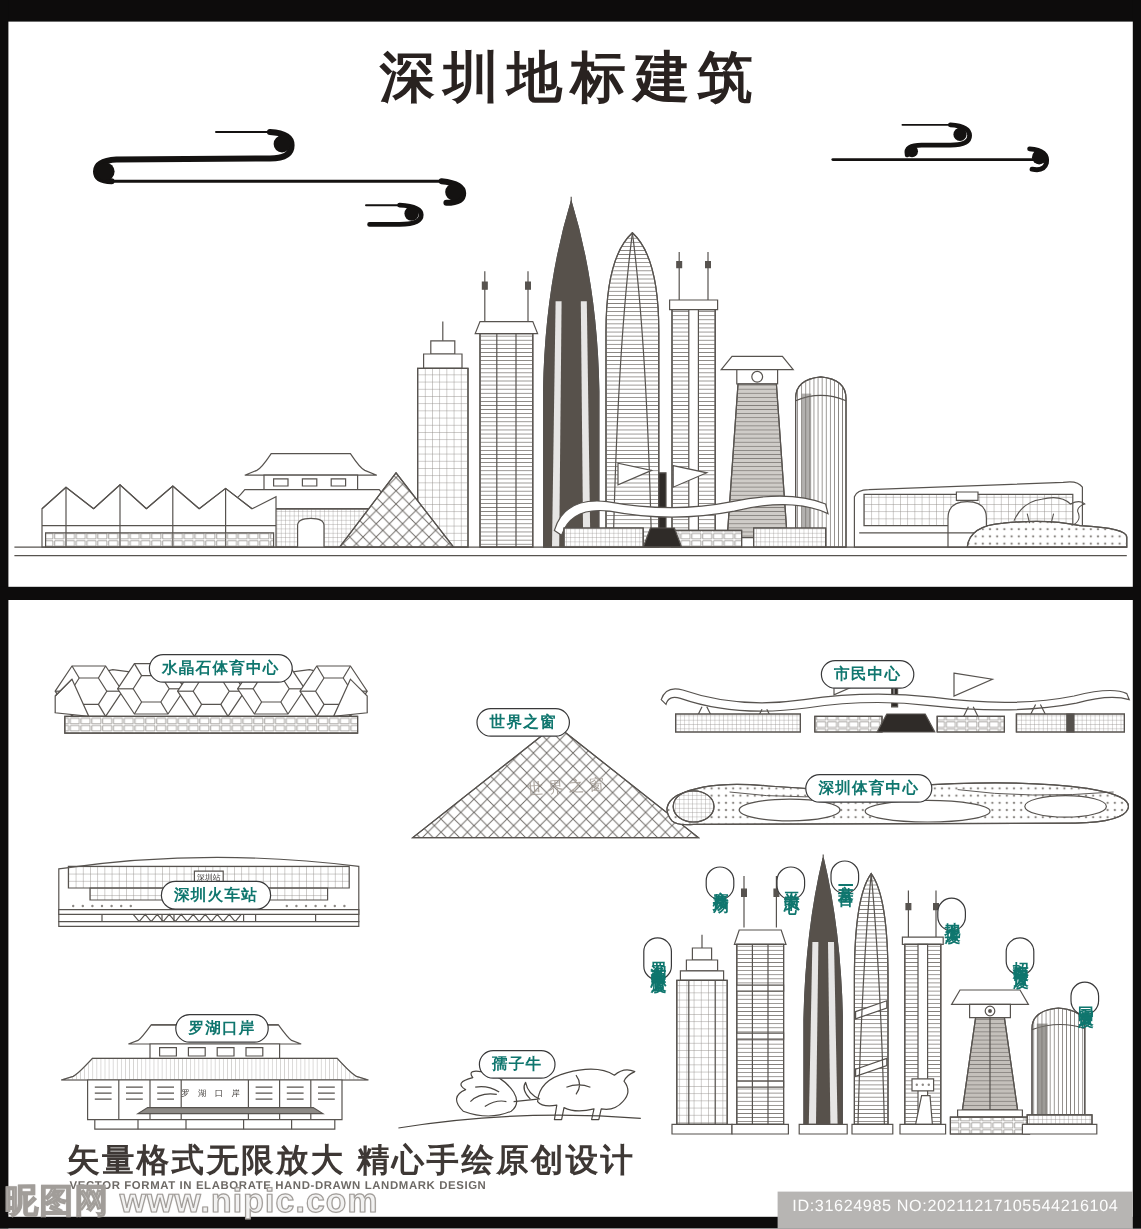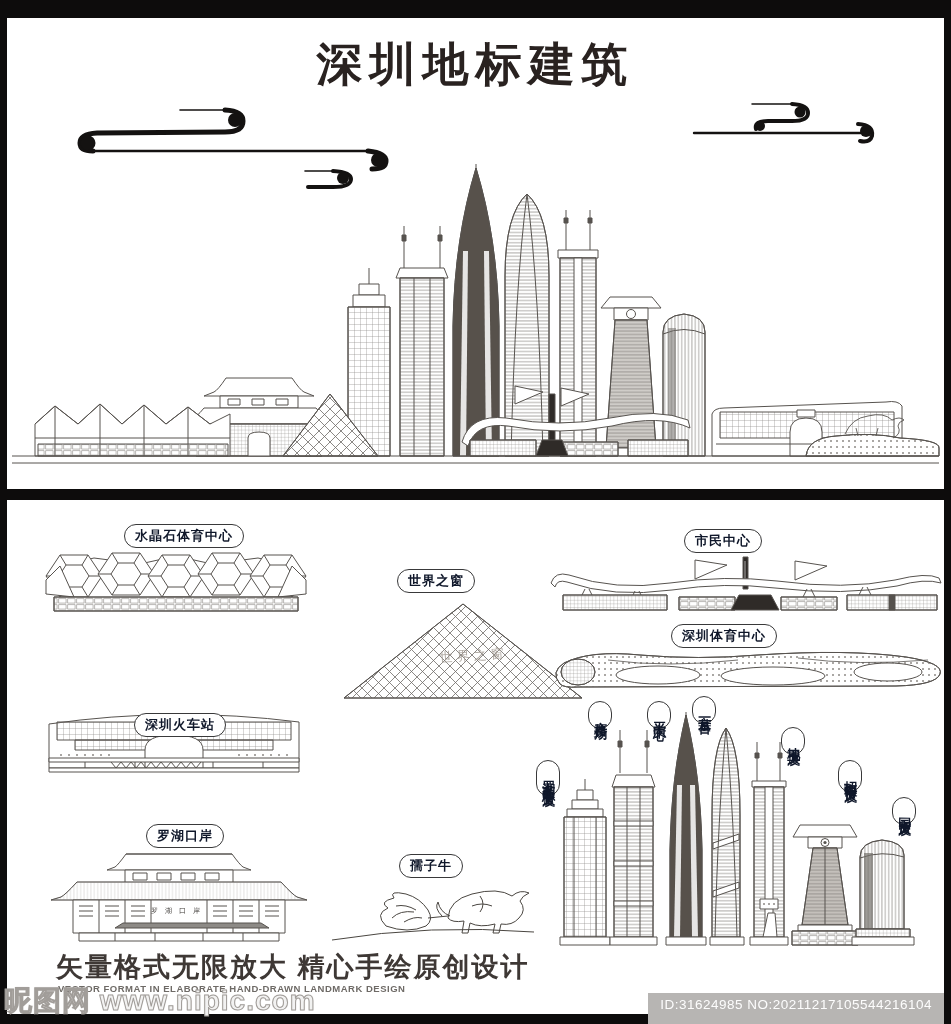--- a/index.html
+++ b/index.html
@@ -20,22 +20,22 @@
     position:absolute; top:34px; left:0; width:100%; text-align:center;
     font-size:46px; font-weight:bold; color:#292220; letter-spacing:7px;
   }
   .subtitle {
     position:absolute; top:87px; left:0; width:100%; text-align:center;
     font-size:15px; font-weight:bold; color:#3a332f; letter-spacing:2.5px;
   }
 
   .pill {
     position:absolute; background:#fff; border:1.6px solid #39393a; border-radius:20px;
-    font-size:13px; font-weight:bold; color:#0f172a; letter-spacing:1px;
-    padding:3px 10px; white-space:nowrap; z-index:6; line-height:1.25;
+    font-size:13px; font-weight:bold; color:#0f766e; letter-spacing:1px;
+    padding:3px 10px; white-space:nowrap; z-index:6; line-height:1.25;margin-top:21px;
   }
   .pill.v {
     writing-mode:vertical-rl; padding:9px 3px; letter-spacing:2px; border-radius:14px;
   }
 
   .caption-cn {
     position:absolute; left:56px; top:949px; font-size:27px; font-weight:bold;
     color:#3e3835; letter-spacing:2px; z-index:7;
   }
   .caption-en {

